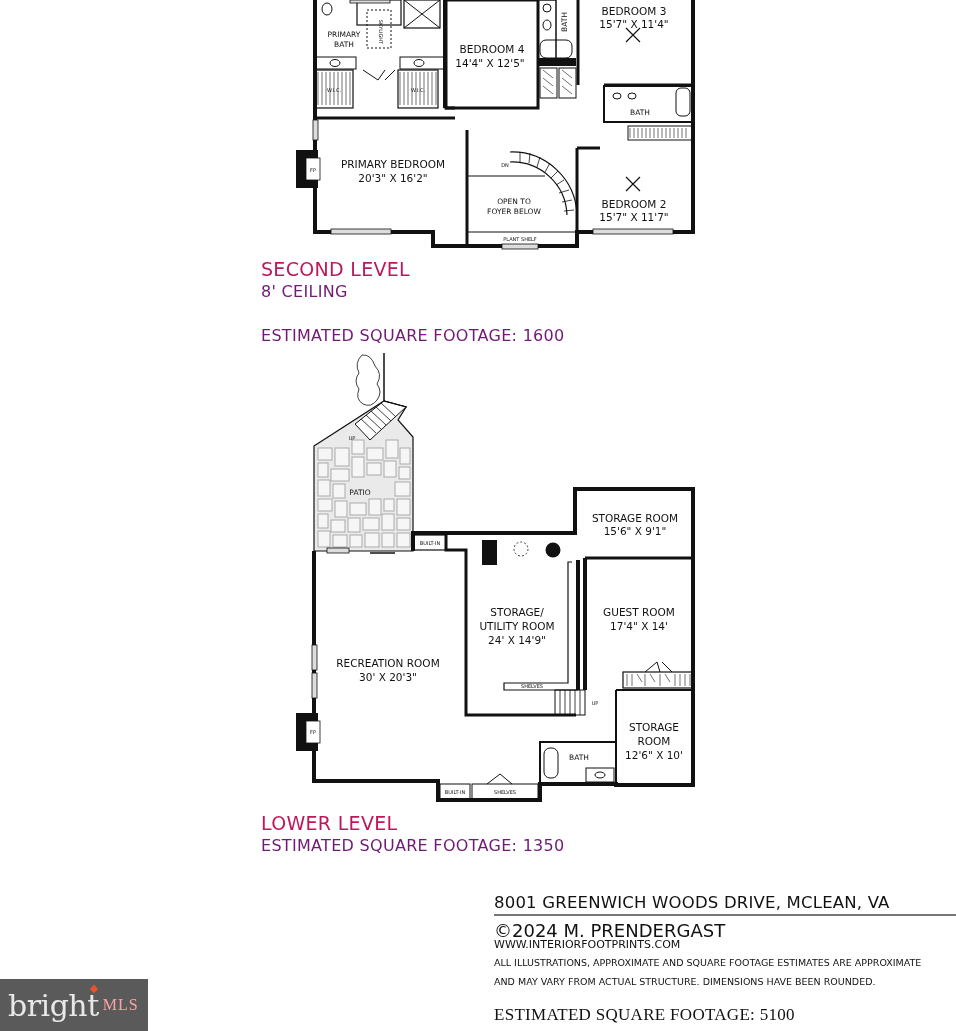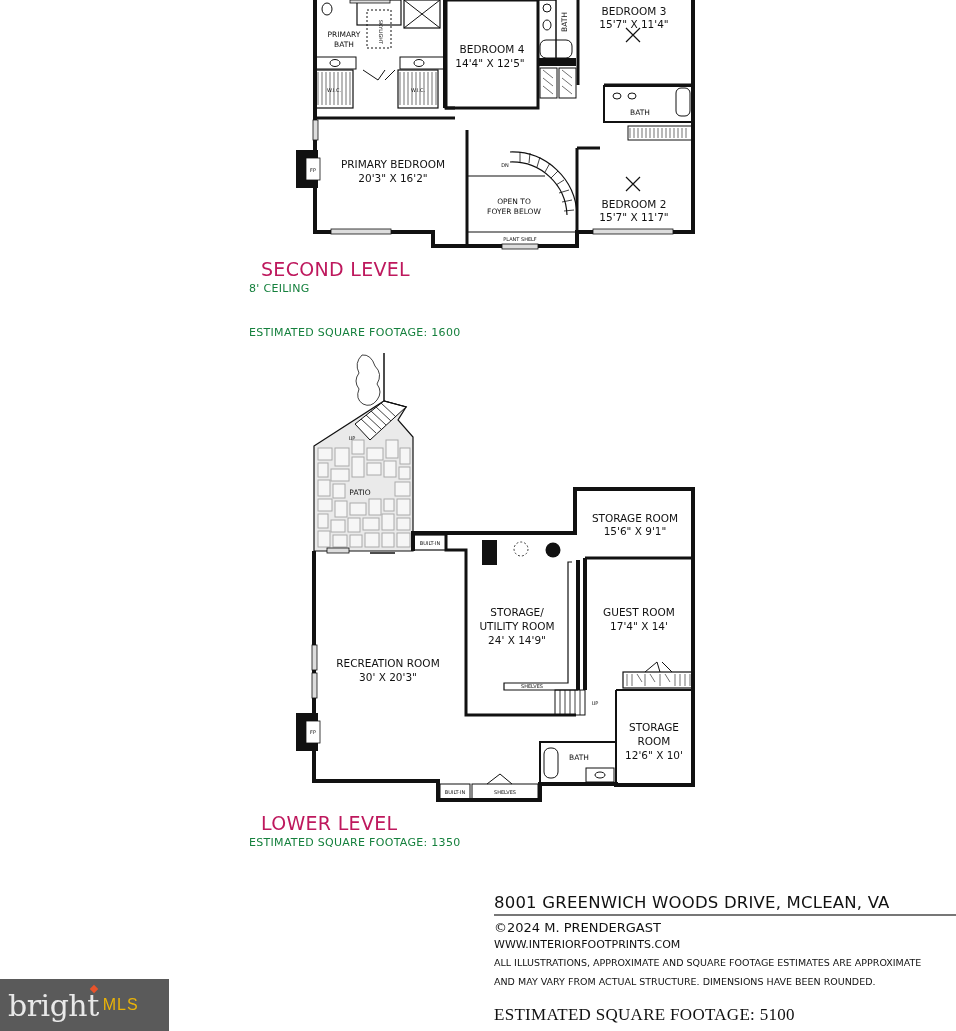--- a/index.html
+++ b/index.html
@@ -3,33 +3,33 @@
 <meta charset="utf-8">
 <style>
   html, body { margin: 0; padding: 0; background: #ffffff; }
   body { width: 956px; height: 1031px; position: relative; overflow: hidden; font-family: "DejaVu Sans", sans-serif; color: #111; }
   .plan { position: absolute; left: 0; top: 0; }
   .lbl { font-family: "DejaVu Sans", sans-serif; fill: #111; text-anchor: middle; }
   .room { font-size: 10.5px; }
   .small { font-size: 7.5px; }
   .tiny { font-size: 5px; }
   .level-title { position: absolute; left: 261px; font-size: 19px; letter-spacing: 0.3px; color: #be185d; }
-  .level-sub { position: absolute; left: 249px; font-size: 11px; color: #15803d; letter-spacing: 0.3px; }
+  .level-sub { position: absolute; left: 261px; font-size: 16px; color: #701a75; letter-spacing: 0.3px; }
   .info { position: absolute; left: 494px; color: #111; white-space: nowrap; }
   .addr { top: 893px; font-size: 16.5px; letter-spacing: 0.2px; }
   .addr-rule { position: absolute; left: 494px; top: 914px; width: 462px; height: 2px; background: #777; }
-  .copy { top: 920px; font-size: 13px; }
+  .copy { top: 920px; font-size: 18px; }
   .web { top: 938px; font-size: 11px; }
   .disc1 { top: 957px; font-size: 9.5px; }
   .disc2 { top: 976px; font-size: 9.5px; }
   .total { top: 1005px; font-size: 17px; letter-spacing: 0.3px; font-family: Liberation Serif, serif; }
-  .logo { position: absolute; left: 0; top: 979px; width: 169px; height: 52px; background: #5a5a5a; display: flex; align-items: center; padding-left: 8px; box-sizing: border-box; }
+  .logo { position: absolute; left: 0; top: 979px; width: 148px; height: 52px; background: #5a5a5a; display: flex; align-items: center; padding-left: 8px; box-sizing: border-box; }
   .logo-word { font-family: "DejaVu Serif", serif; font-size: 30px; color: #e8e8e8; letter-spacing: -0.5px; }
   .logo-dot { display: inline-block; width: 6px; height: 6px; background: #e8532b; transform: rotate(45deg); position: relative; top: -16px; left: -8px; }
-  .logo-mls { font-family: Liberation Sans, sans-serif; font-size: 16px; color: #eab308; margin-left: -2px; letter-spacing: 1px; }
+  .logo-mls { font-family: Liberation Serif, serif; font-size: 16px; color: #fca5a5; margin-left: -2px; letter-spacing: 1px; }
 </style>
 </head>
 <body>
 
 <svg class="plan" width="956" height="880" viewBox="0 0 956 880" xmlns="http://www.w3.org/2000/svg">
 
   <g fill="none" stroke="#111">
 
     <polyline points="315,0 315,232 433,232 433,246 577,246 577,232 693,232 693,0" stroke-width="4"></polyline>
 

